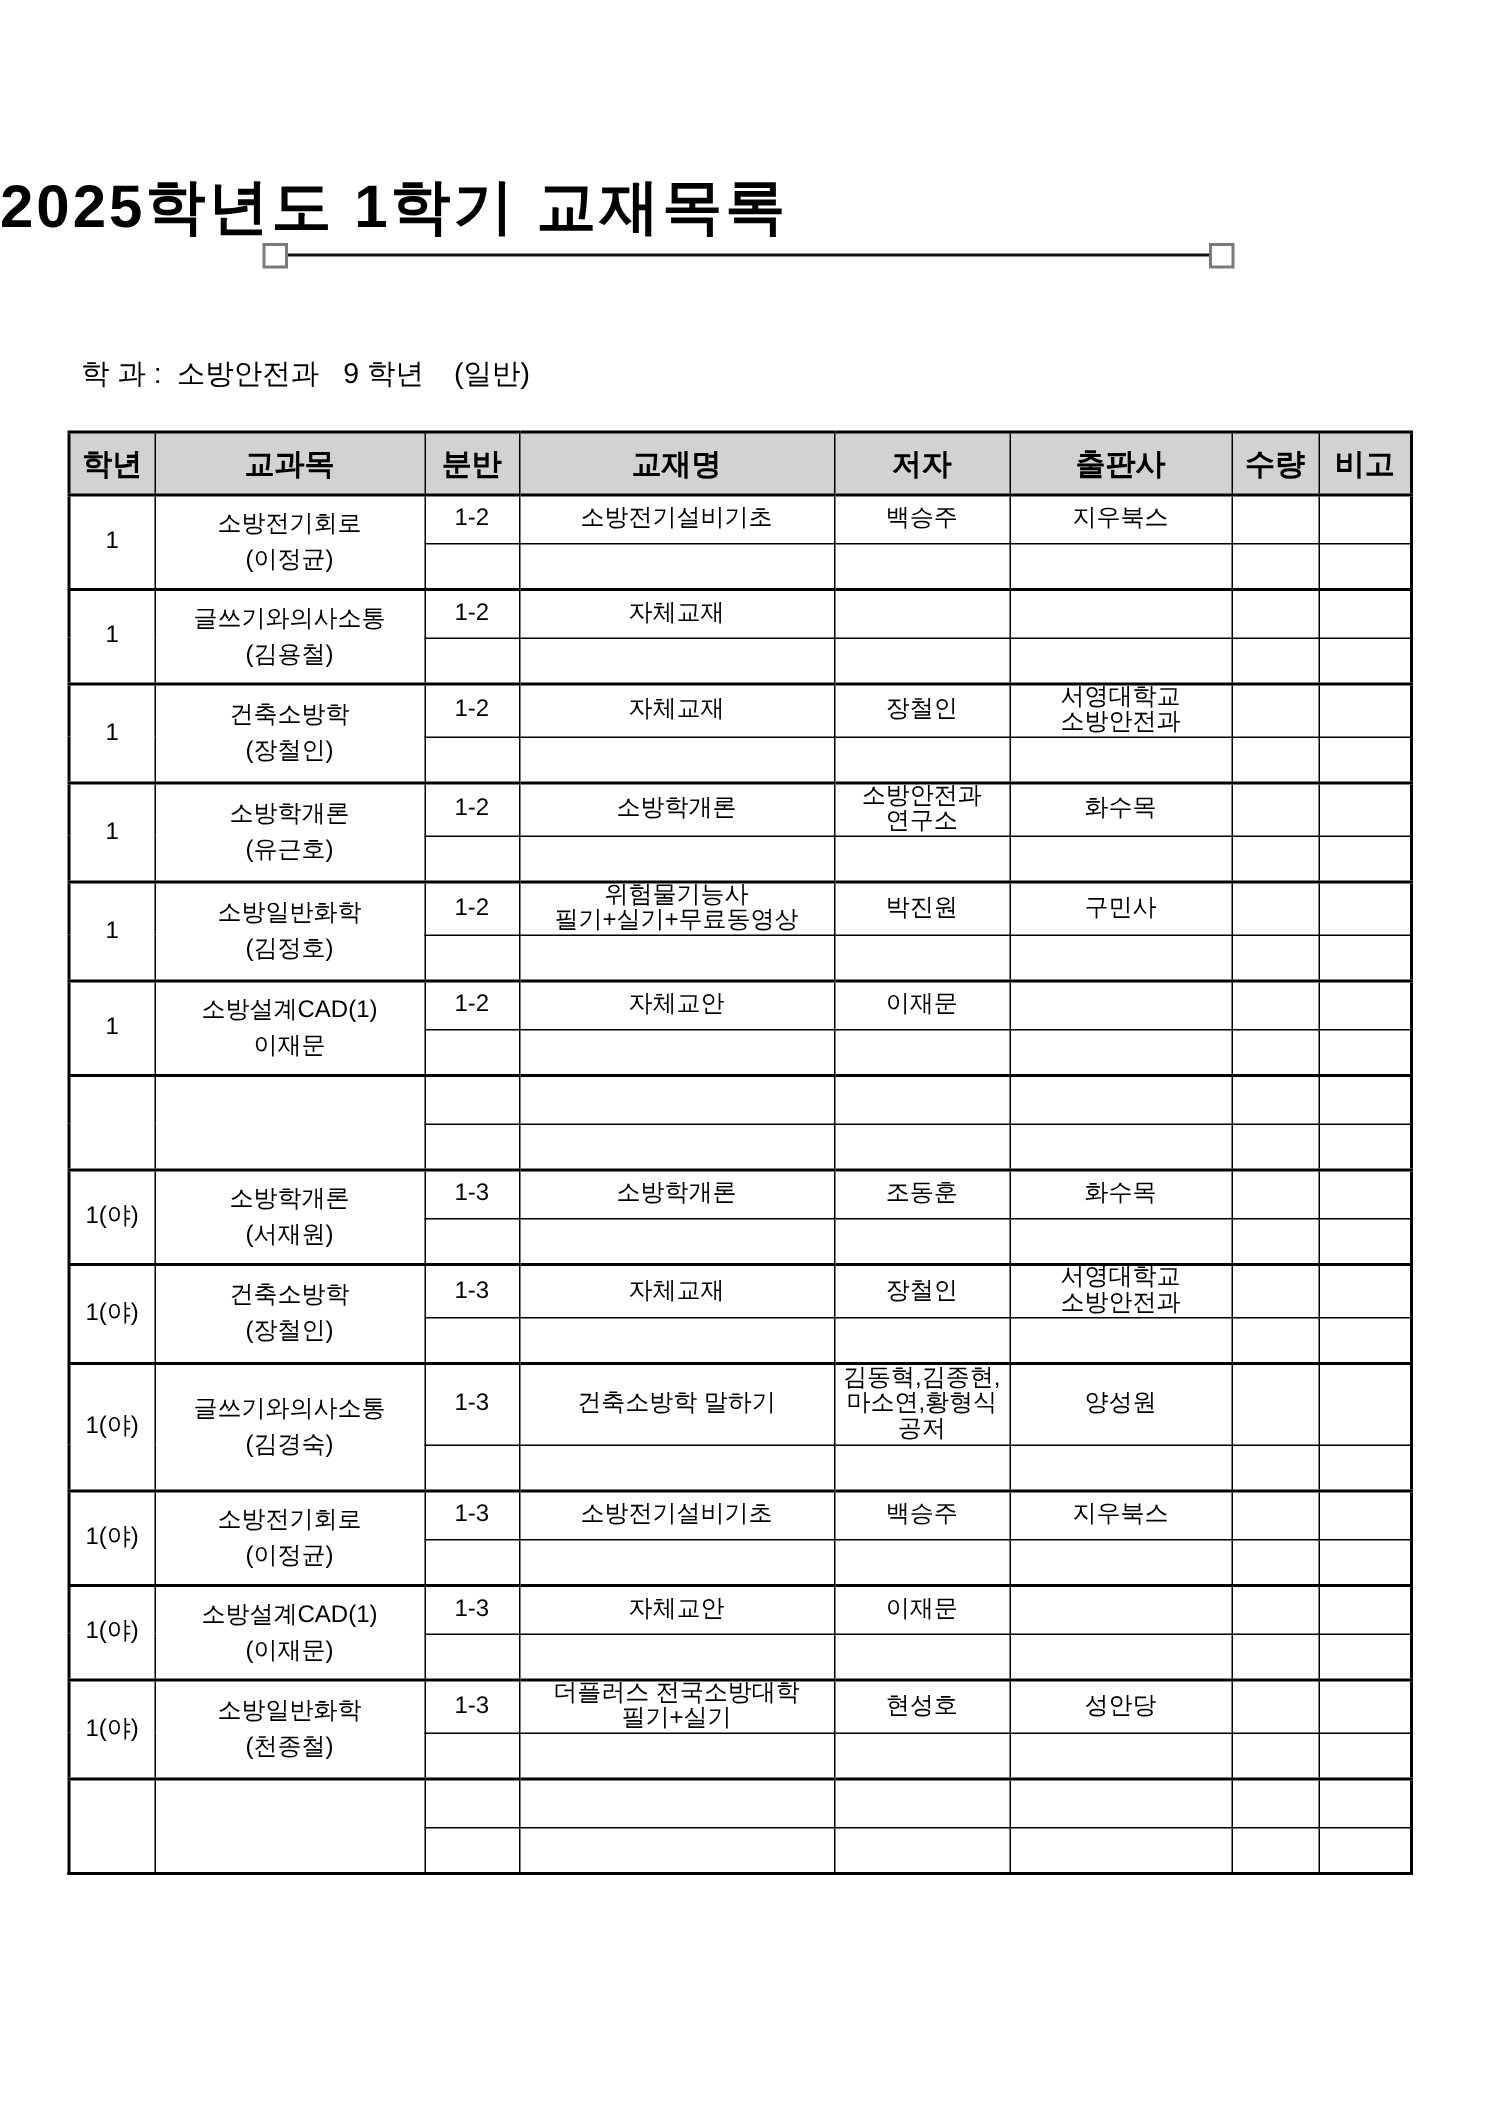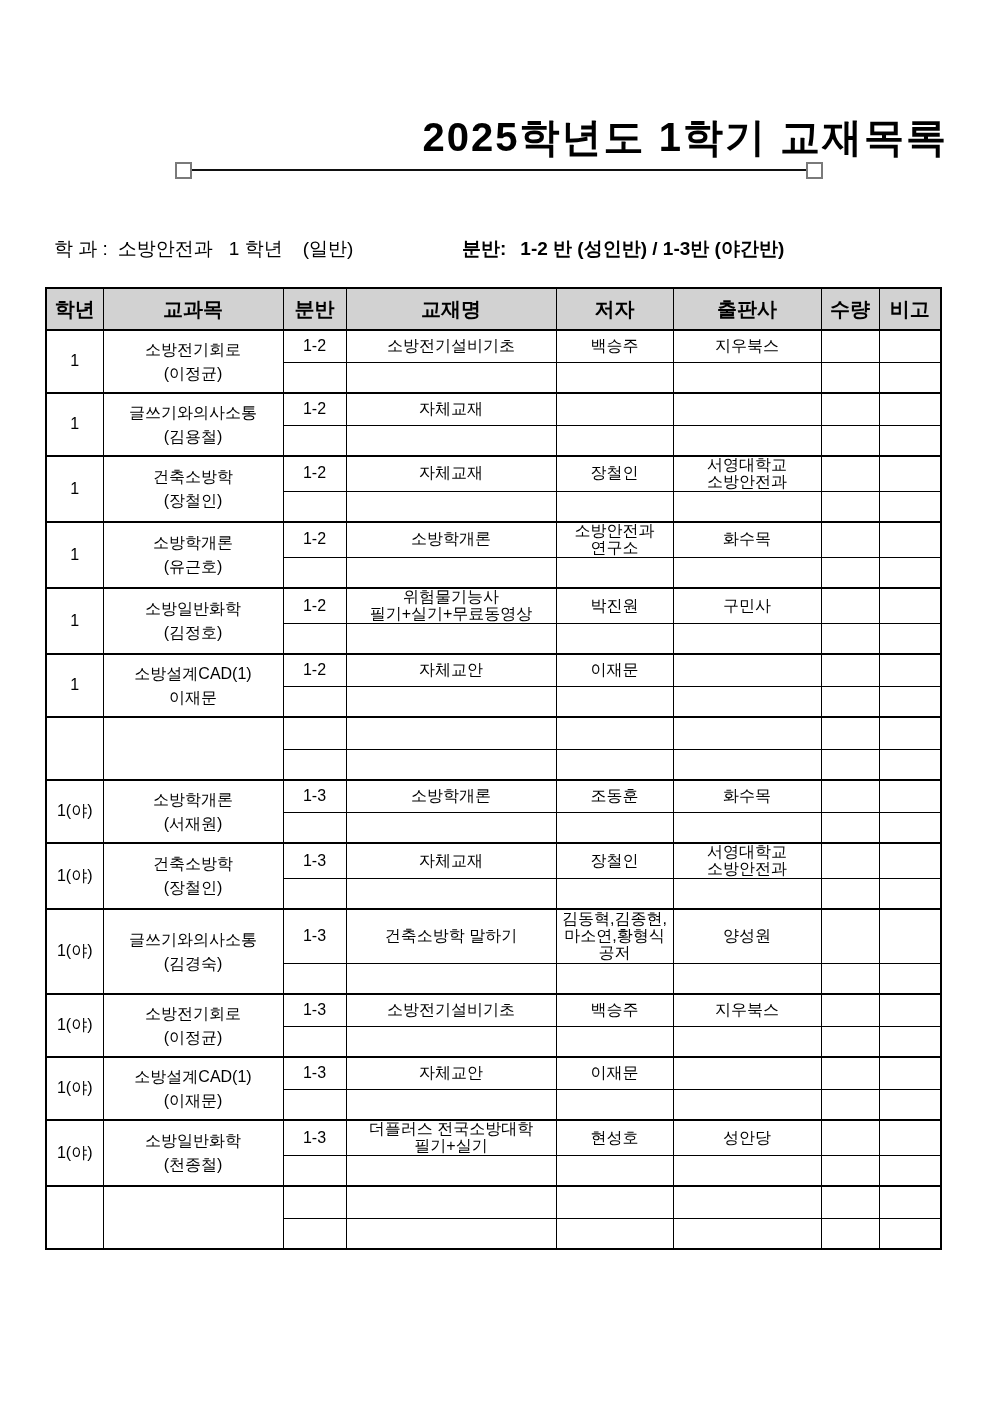--- a/index.html
+++ b/index.html
@@ -1,18 +1,18 @@
 <!DOCTYPE html>
 <html><head>
 <meta charset="utf-8">
 <style>
   html,body{margin:0;padding:0;background:#ffffff;}
   .page{position:relative;width:992px;height:1403px;background:#fff;overflow:hidden;
         font-family:"Liberation Sans","DejaVu Sans",sans-serif;color:#000;}
-  .title{position:absolute;top:110px;left:0;width:948px;text-align:right;
+  .title{position:absolute;top:110px;left:0;width:948px;text-align:left;
          font-size:40px;font-weight:700;letter-spacing:2px;}
   .rule{position:absolute;top:161px;left:175px;width:648px;height:18px;
         display:flex;align-items:center;}
   .handle{width:13px;height:13px;border:2px solid #7a7a7a;background:#fff;flex:0 0 auto;}
   .rule-line{flex:1 1 auto;height:0;border-top:2px solid #111;}
   .meta-left{position:absolute;top:236px;left:54px;font-size:19px;white-space:nowrap;}
   .meta-left .lbl{font-weight:400;margin-right:10px;}
   .meta-left .v1{margin-right:16px;}
   .meta-left .v2{margin-right:20px;}
   .meta-right{position:absolute;top:236px;left:462px;font-size:19px;font-weight:700;white-space:nowrap;}
@@ -36,24 +36,21 @@
 
   <div class="title">2025학년도 1학기 교재목록</div>
 
   <div class="rule">
     <span class="handle"></span>
     <span class="rule-line"></span>
     <span class="handle"></span>
   </div>
 
   <div class="meta-left">
-    <span class="lbl">학 과 :</span><span class="v1">소방안전과</span><span class="v2">1 학년</span><span>(일반)</span>
-  </div>
-  <div class="meta-right">
-    <span>분반:</span><span class="dv">1-2 반 (성인반) / 1-3반 (야간반)</span>
+    <span class="lbl">학 과 :</span><span class="v1">소방안전과</span><span class="v2">9 학년</span><span>(일반)</span>
   </div>
 
   <div class="tbl-wrap">
   <table>
     <colgroup>
       <col style="width:57px">
           <col style="width:180px">
           <col style="width:63px">
           <col style="width:210px">
       <col style="width:117px">

